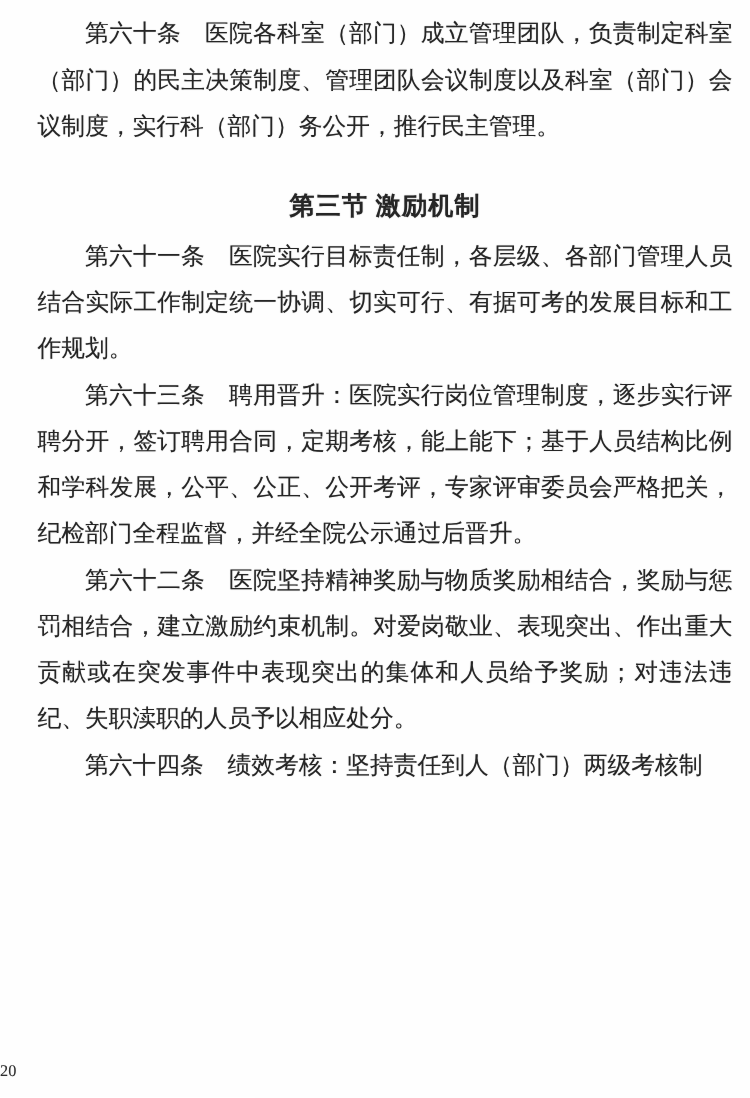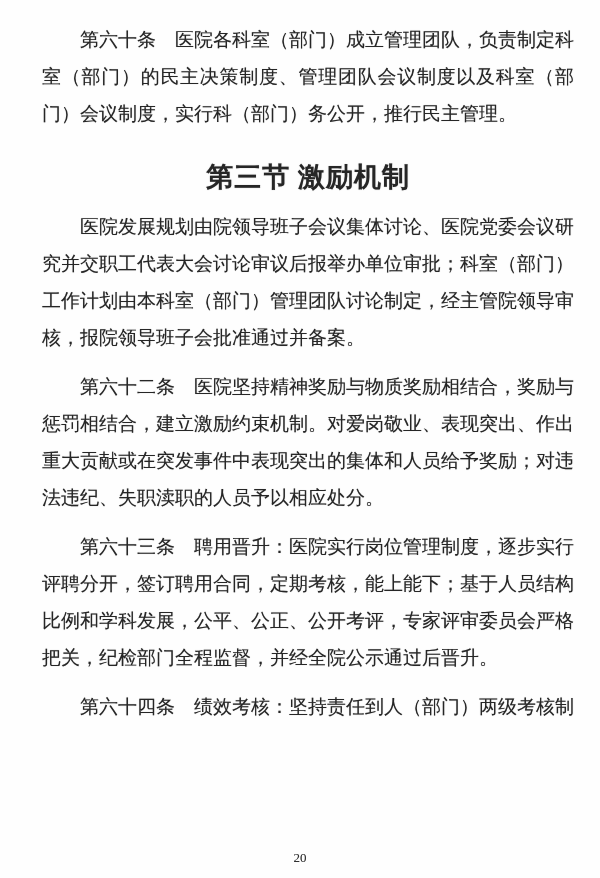--- a/index.html
+++ b/index.html
@@ -17,58 +17,57 @@
     font-family: "Liberation Serif", "DejaVu Serif", serif;
     color: #262626;
   }
   .content {
     position: absolute;
     left: 30px;
     top: 9px;
     width: 556px;
   }
   .para {
-    margin: 12px;
+    margin: 0;
     font-size: 19px;
     line-height: 37px;
     text-align: justify;
     text-indent: 2em;
     text-shadow: 0 0 0.8px rgba(50, 50, 50, 0.45);
     word-break: normal;
   }
   .section-heading {
     margin: 27px 0 3px 0;
-    font-size: 27px;
+    font-size: 20px;
     line-height: 37px;
     text-align: center;
     font-weight: bold;
     letter-spacing: 1px;
     text-shadow: 0 0 0.9px rgba(40, 40, 40, 0.5);
   }
   .page-footer {
     position: absolute;
     left: 0;
     right: 0;
     bottom: 12px;
-    text-align: center;
   }
   .page-number {
     font-size: 13px;
     color: #303030;
     text-shadow: 0 0 0.6px rgba(60, 60, 60, 0.4);
   }
 </style>
 </head>
 <body>
 
 <div class="page">
   <main class="content">
     <p class="para">第六十条　医院各科室（部门）成立管理团队，负责制定科室（部门）的民主决策制度、管理团队会议制度以及科室（部门）会议制度，实行科（部门）务公开，推行民主管理。</p>
     <h2 class="section-heading">第三节 激励机制</h2>
-    <p class="para">医院发展规划由院领导班子会议集体讨论、医院党委会议研究并交职工代表大会讨论审议后报举办单位审批；科室（部门）工作计划由本科室（部门）管理团队讨论制定，经主管院领导审核，报院领导班子会批准通过并备案。</p>
+    <p class="para">第六十一条　医院实行目标责任制，各层级、各部门管理人员结合实际工作制定统一协调、切实可行、有据可考的发展目标和工作规划。</p>
+    <p class="para">第六十三条　聘用晋升：医院实行岗位管理制度，逐步实行评聘分开，签订聘用合同，定期考核，能上能下；基于人员结构比例和学科发展，公平、公正、公开考评，专家评审委员会严格把关，纪检部门全程监督，并经全院公示通过后晋升。</p>
     <p class="para">第六十二条　医院坚持精神奖励与物质奖励相结合，奖励与惩罚相结合，建立激励约束机制。对爱岗敬业、表现突出、作出重大贡献或在突发事件中表现突出的集体和人员给予奖励；对违法违纪、失职渎职的人员予以相应处分。</p>
-    <p class="para">第六十三条　聘用晋升：医院实行岗位管理制度，逐步实行评聘分开，签订聘用合同，定期考核，能上能下；基于人员结构比例和学科发展，公平、公正、公开考评，专家评审委员会严格把关，纪检部门全程监督，并经全院公示通过后晋升。</p>
     <p class="para">第六十四条　绩效考核：坚持责任到人（部门）两级考核制</p>
   </main>
   <footer class="page-footer">
     <span class="page-number">20</span>
   </footer>
 </div>
 
 </body></html>

